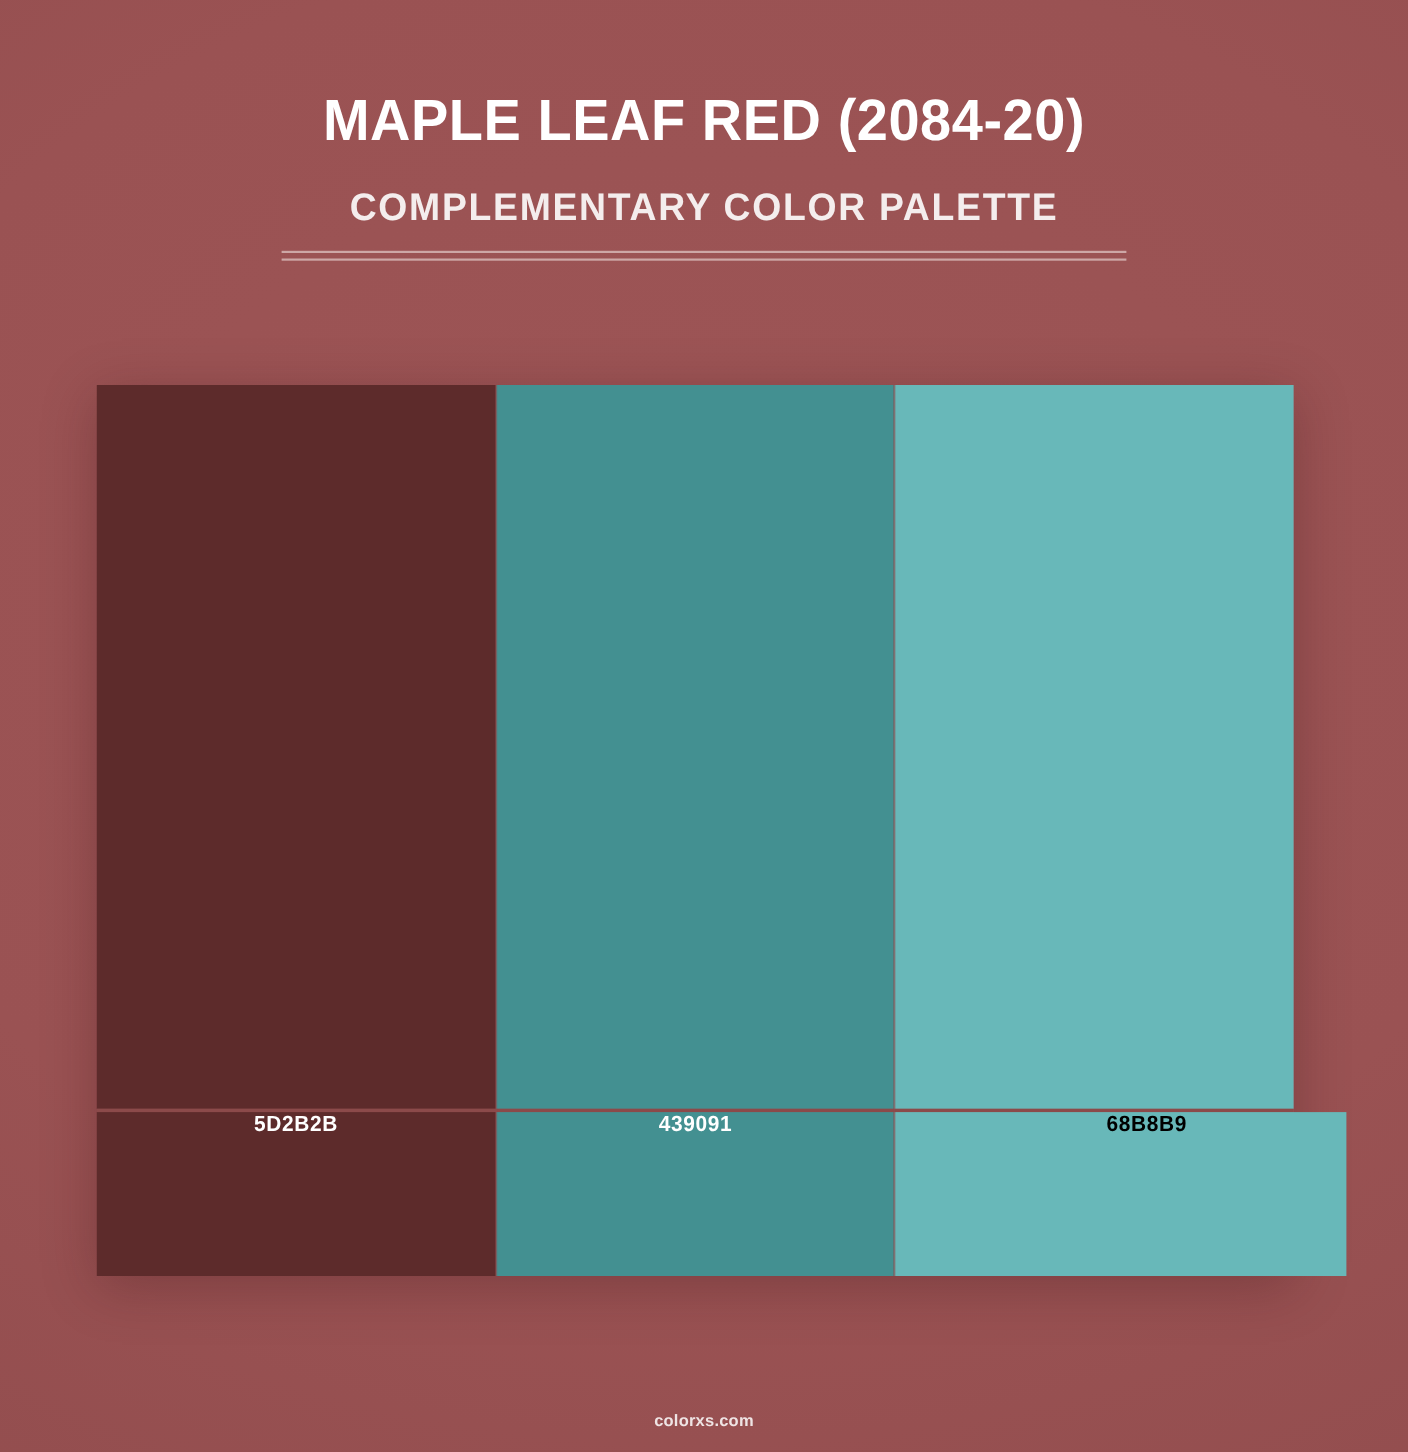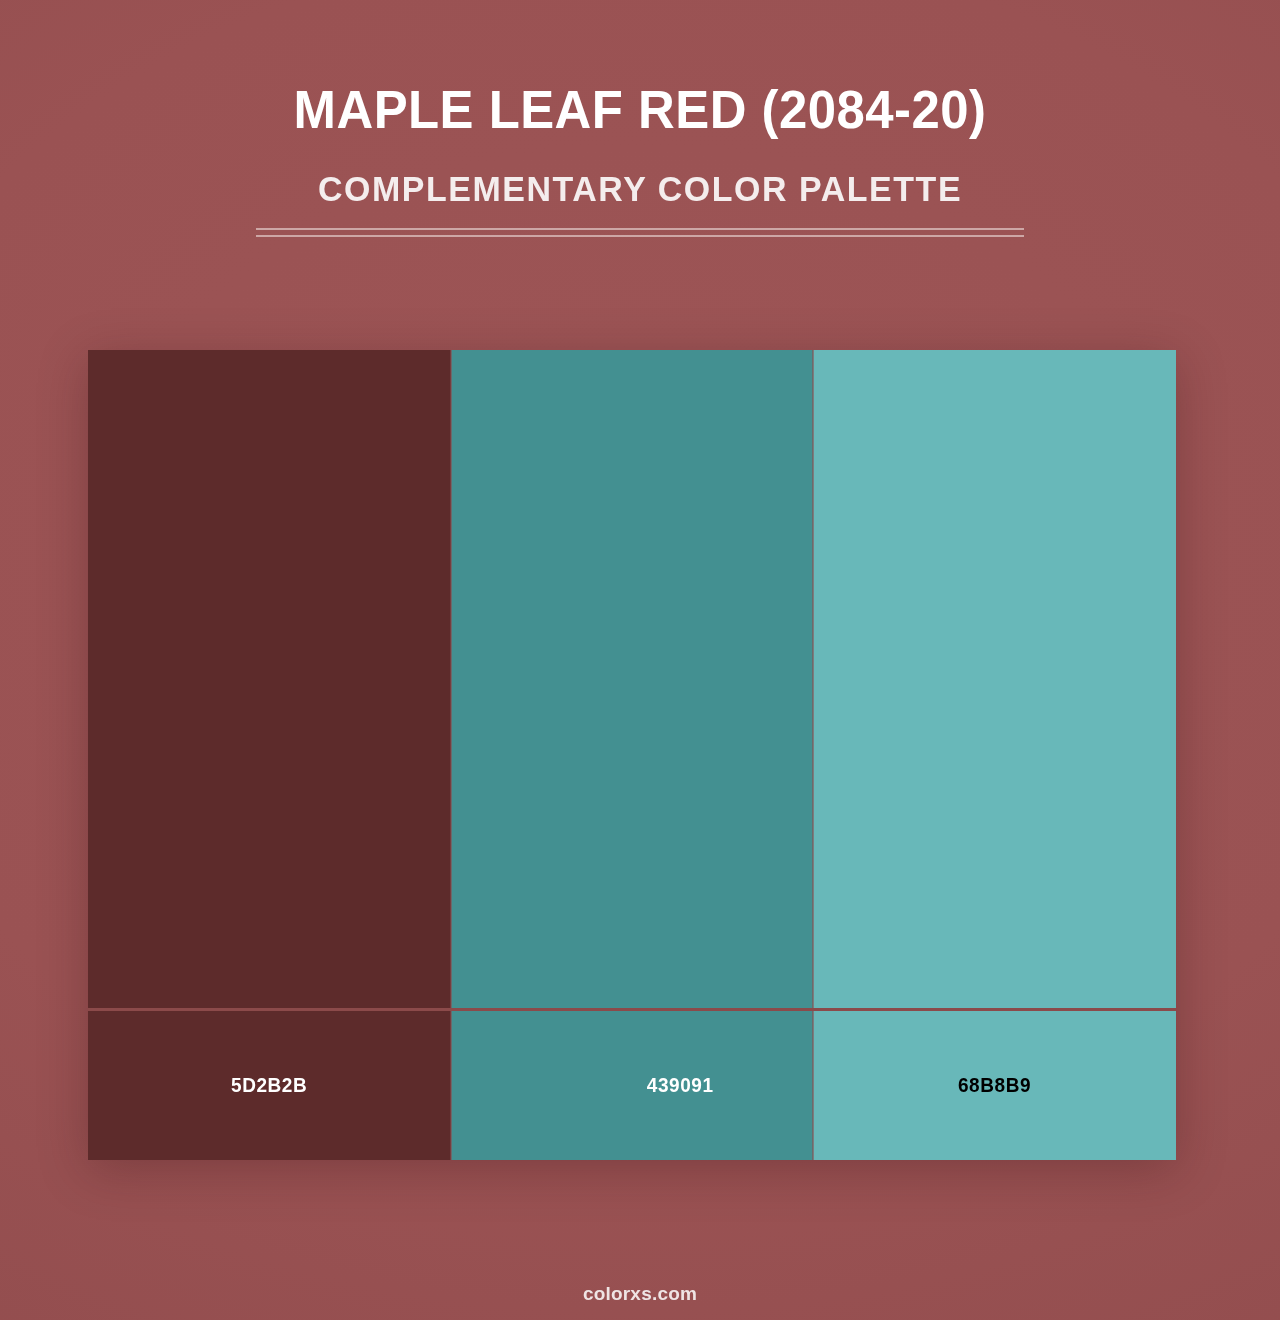--- a/index.html
+++ b/index.html
@@ -110,21 +110,21 @@
   .swatch-sep {
     height: 3px;
     width: 100%;
     background: #8b4a4a;
   }
 
   .swatch-label-area {
     flex: 1 1 auto;
     width: 100%;
     display: flex;
-    align-items: center;
+    align-items: flex-start;
     justify-content: center;
   }
 
   .swatch-label {
     font-size: 20px;
     font-weight: bold;
     letter-spacing: 0.6px;
     font-family: "Liberation Sans Narrow", "Liberation Sans", sans-serif;
     transform: scaleX(0.95);
     white-space: nowrap;
@@ -144,21 +144,21 @@
 
   
   .footer {
     position: absolute;
     left: 0;
     top: 1283px;
     width: 1280px;
     text-align: center;
   }
   .footer-text {
-    font-size: 19px;
+    font-size: 15px;
     font-weight: bold;
     color: #efe4e4;
     letter-spacing: 0.2px;
     font-family: "Liberation Sans Narrow", "Liberation Sans", sans-serif;
   }
 </style>
 </head>
 <body>
 
 <div id="page">
@@ -184,29 +184,29 @@
         <span class="swatch-label" style="color: rgb(255, 255, 255);">5D2B2B</span>
       </div>
     </div>
 
 
 
 
     <div class="swatch">
       <div class="swatch-block" style="background-color: rgb(67, 144, 145);"></div>
       <div class="swatch-sep" style="background-color: rgb(139, 74, 74);"></div>
-      <div class="swatch-label-area" style="background-color: rgb(67, 144, 145); padding-left: 48px;">
+      <div class="swatch-label-area" style="background-color: rgb(67, 144, 145);">
         <span class="swatch-label" style="color: rgb(255, 255, 255);">439091</span>
       </div>
     </div>
 
     <div class="swatch">
       <div class="swatch-block" style="background-color: rgb(104, 184, 185);"></div>
       <div class="swatch-sep" style="background-color: rgb(139, 74, 74);"></div>
-      <div class="swatch-label-area" style="background-color: rgb(104, 184, 185);">
+      <div class="swatch-label-area" style="background-color: rgb(104, 184, 185); padding-left: 48px;">
         <span class="swatch-label" style="color: rgb(0, 0, 0);">68B8B9</span>
       </div>
     </div>
 
   </div>
 
   <div class="footer">
     <span class="footer-text">colorxs.com</span>
   </div>
 

